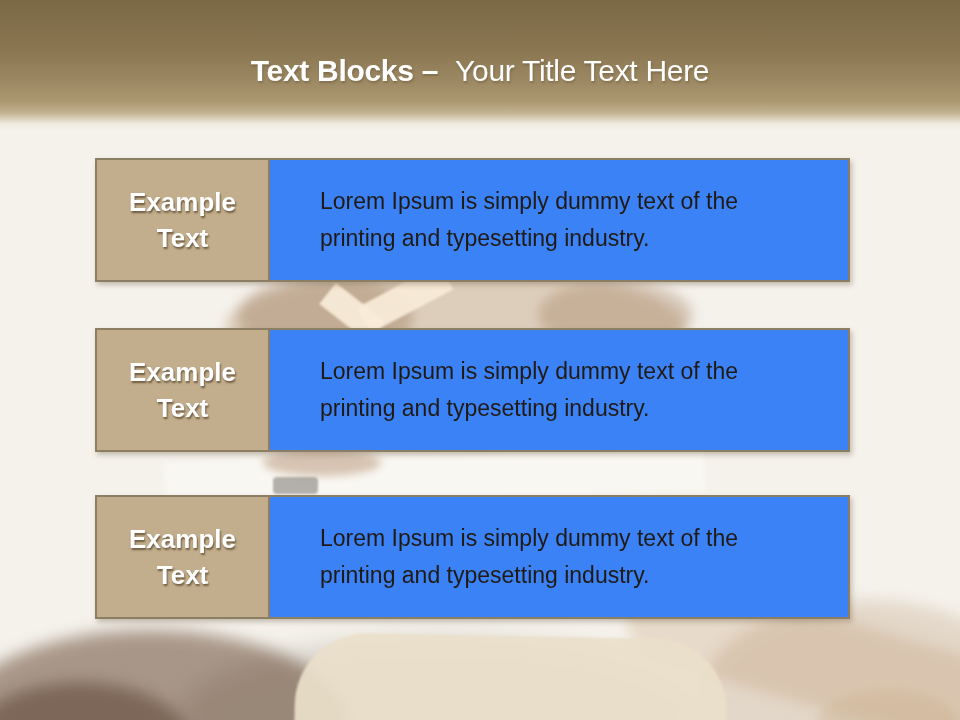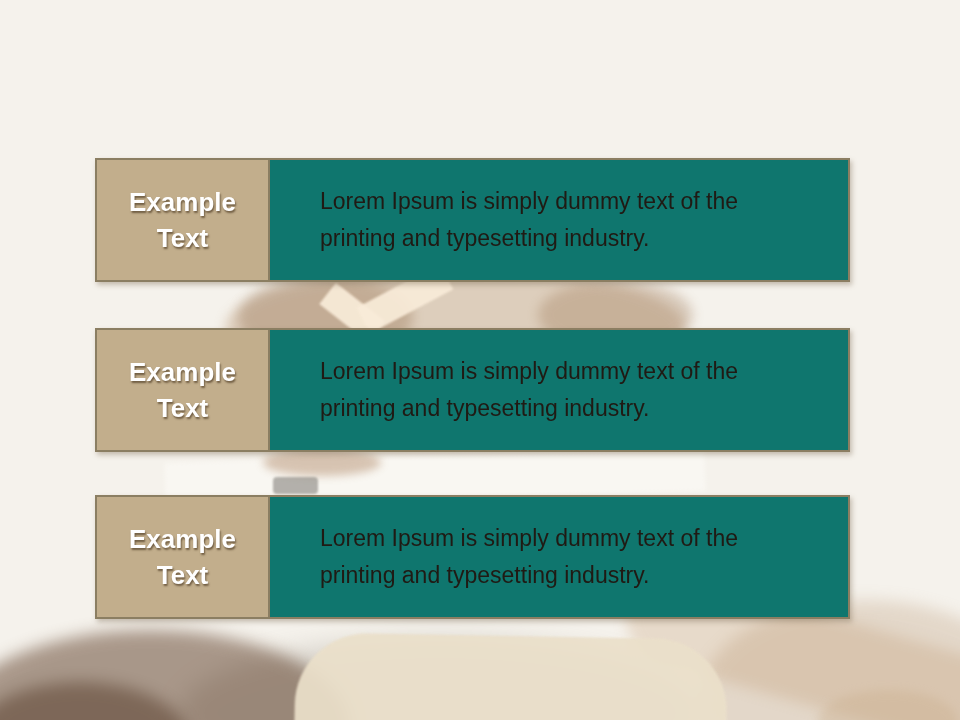--- a/index.html
+++ b/index.html
@@ -51,21 +51,21 @@
     font-weight: normal;
   }
   .title .t-bold  { font-weight: bold; }
   .title .t-light { font-weight: normal; margin-left: 0.3em; }
 
   
   .block {
     position: absolute; left: 95px; width: 755px; height: 124px; z-index: 2;
     display: flex;
     border: 2px solid #8b7e62;
-    background: #0f766e;
+    background: #3b82f6;
     box-shadow: 2px 3px 5px rgba(125,108,82,0.4);
   }
   .block-1 { top: 158px; }
   .block-2 { top: 328px; }
   .block-3 { top: 495px; }
 
   .block-label {
     flex: 0 0 173px;
     background: #c2ae8c;
     border-right: 2px solid #8b7e62;
@@ -100,20 +100,26 @@
     <div class="gray-button"></div>
     <div class="haze-bottom"></div>
     <div class="fur-bottom-left"></div>
     <div class="fur-bl-dark"></div>
     <div class="arm-right"></div>
     <div class="fur-bottom-right"></div>
     <div class="cream-dome"></div>
     <div class="fur-corner-right"></div>
   </div>
 
+  <header class="header">
+    <h1 class="title">
+      <span class="t-bold">Text Blocks –</span>
+      <span class="t-light">Your Title Text Here</span>
+    </h1>
+  </header>
 
   <div class="block block-1">
     <div class="block-label">Example Text</div>
     <div class="block-body">
       <p><span>Lorem Ipsum is simply dummy text of the</span><br><span>printing and typesetting industry.</span></p>
     </div>
   </div>
 
   <div class="block block-2">
     <div class="block-label">Example Text</div>

